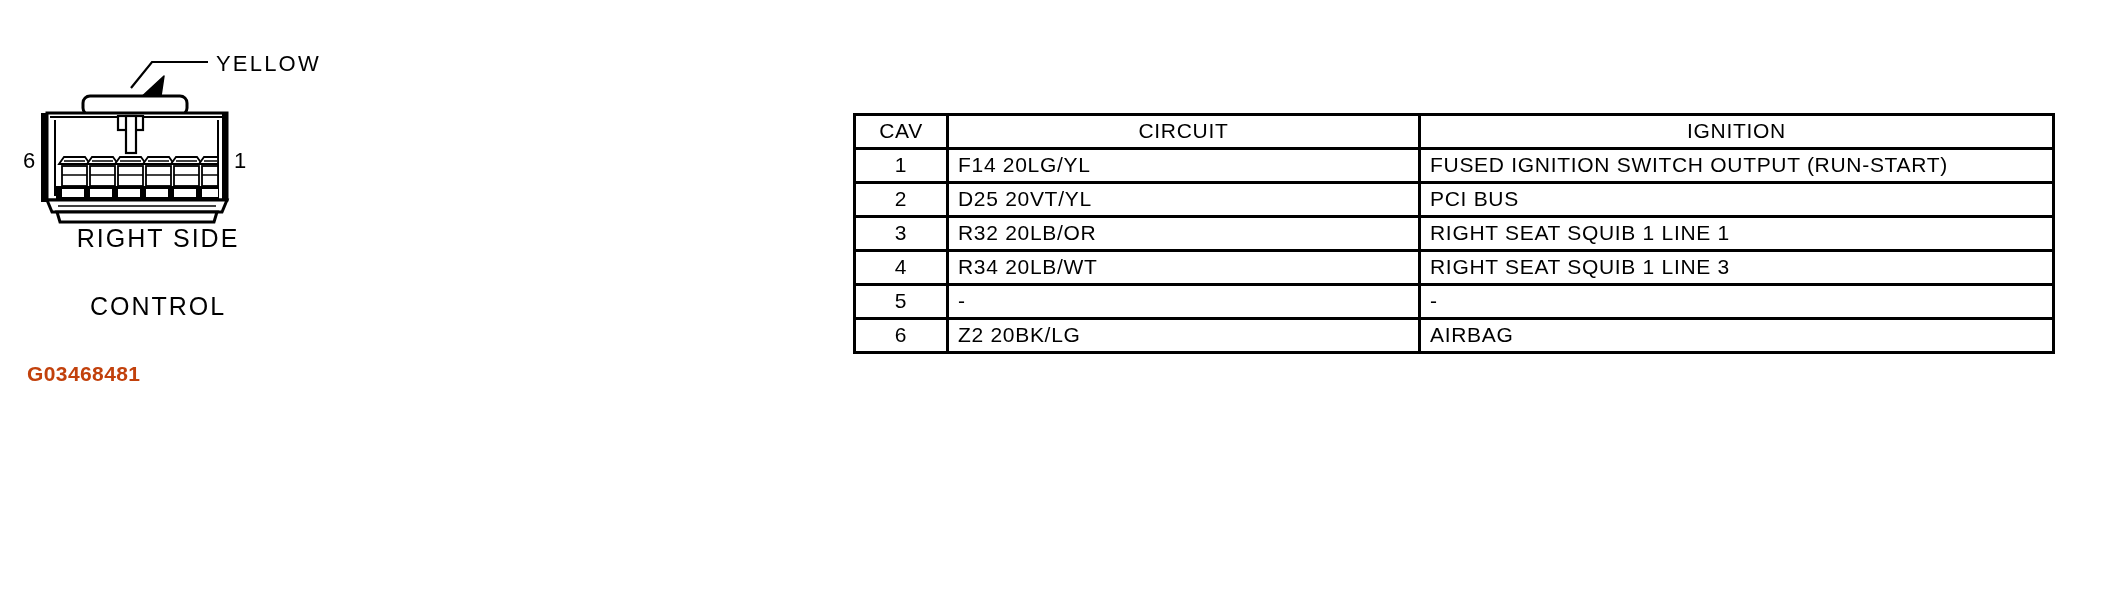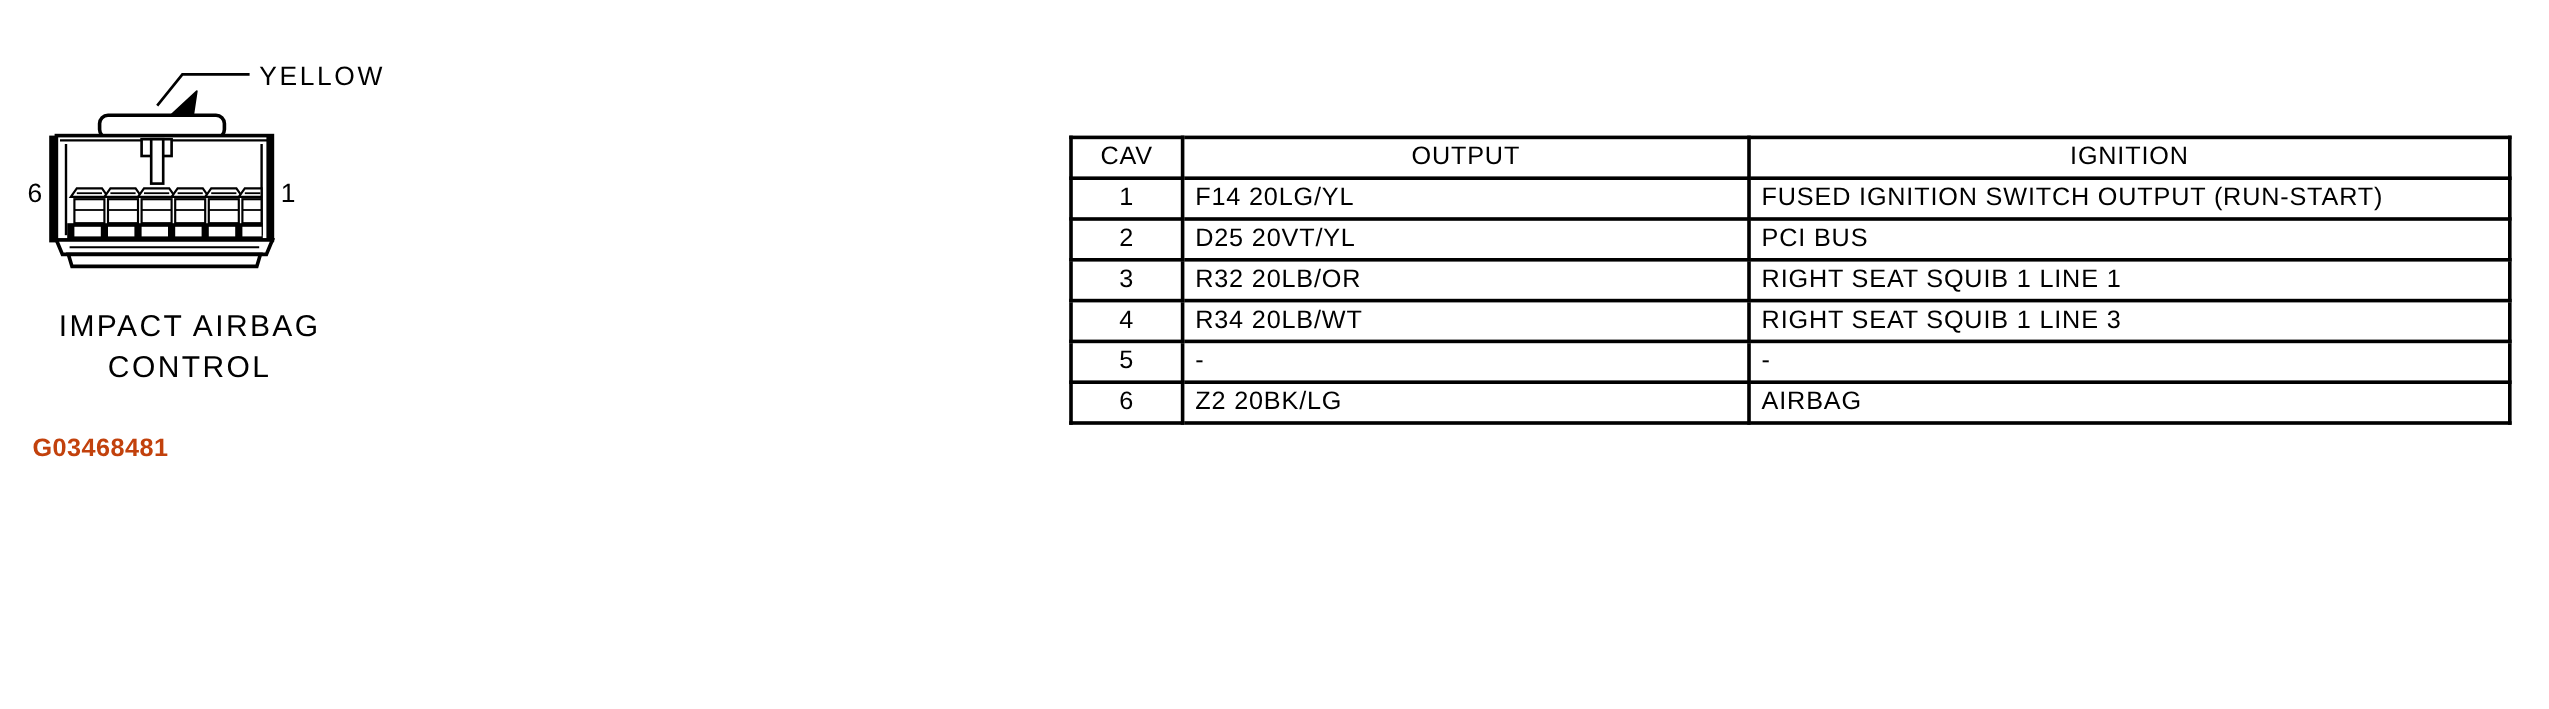--- a/index.html
+++ b/index.html
@@ -75,21 +75,21 @@
     font-family: "Liberation Sans", sans-serif;
     font-size: 22px;
     color: #000;
   }
   #pin-number-left  { left: 23px;  top: 148px; }
   #pin-number-right { left: 234px; top: 148px; }
 
   
   #pinout-table-wrap {
     position: absolute;
-    left: 891px;
+    left: 853px;
     top: 113px;
     width: 1200px;
   }
   table#pinout-table {
     border-collapse: collapse;
     table-layout: fixed;
     width: 1199px;
     background: #fff;
   }
   #pinout-table col.col-cav      { width: 93px;  }
@@ -217,37 +217,37 @@
       <path d="M 57 212 L 217 212 L 214 222 L 60 222 Z" fill="#fff" stroke="#000" stroke-width="3"></path>
       <line x1="58" y1="206" x2="216" y2="206" stroke="#000" stroke-width="1.6"></line>
     </g>
   </svg>
 
   <span id="wire-color-label">YELLOW</span>
 
   <span id="pin-number-left" class="pin-number">6</span>
   <span id="pin-number-right" class="pin-number">1</span>
 
-  <span id="caption-line-2" class="fig-caption">IMPACT AIRBAG</span>
+  <span id="caption-line-1" class="fig-caption">RIGHT SIDE</span>
   <span id="caption-line-3" class="fig-caption">CONTROL</span>
 
   <span id="figure-id">G03468481</span>
 </div>
 
 <div id="pinout-table-wrap">
   <table id="pinout-table">
     <colgroup>
       <col class="col-cav">
       <col class="col-circuit">
       <col class="col-function">
     </colgroup>
     <thead>
       <tr>
         <th>CAV</th>
-        <th>OUTPUT</th>
+        <th>CIRCUIT</th>
         <th>IGNITION</th>
       </tr>
     </thead>
     <tbody id="pinout-table-body">
       <tr>
         <td class="cell-cav">1</td>
         <td class="cell-circuit">F14 20LG/YL</td>
         <td class="cell-function">FUSED IGNITION SWITCH OUTPUT (RUN-START)</td>
       </tr>
       <tr>

